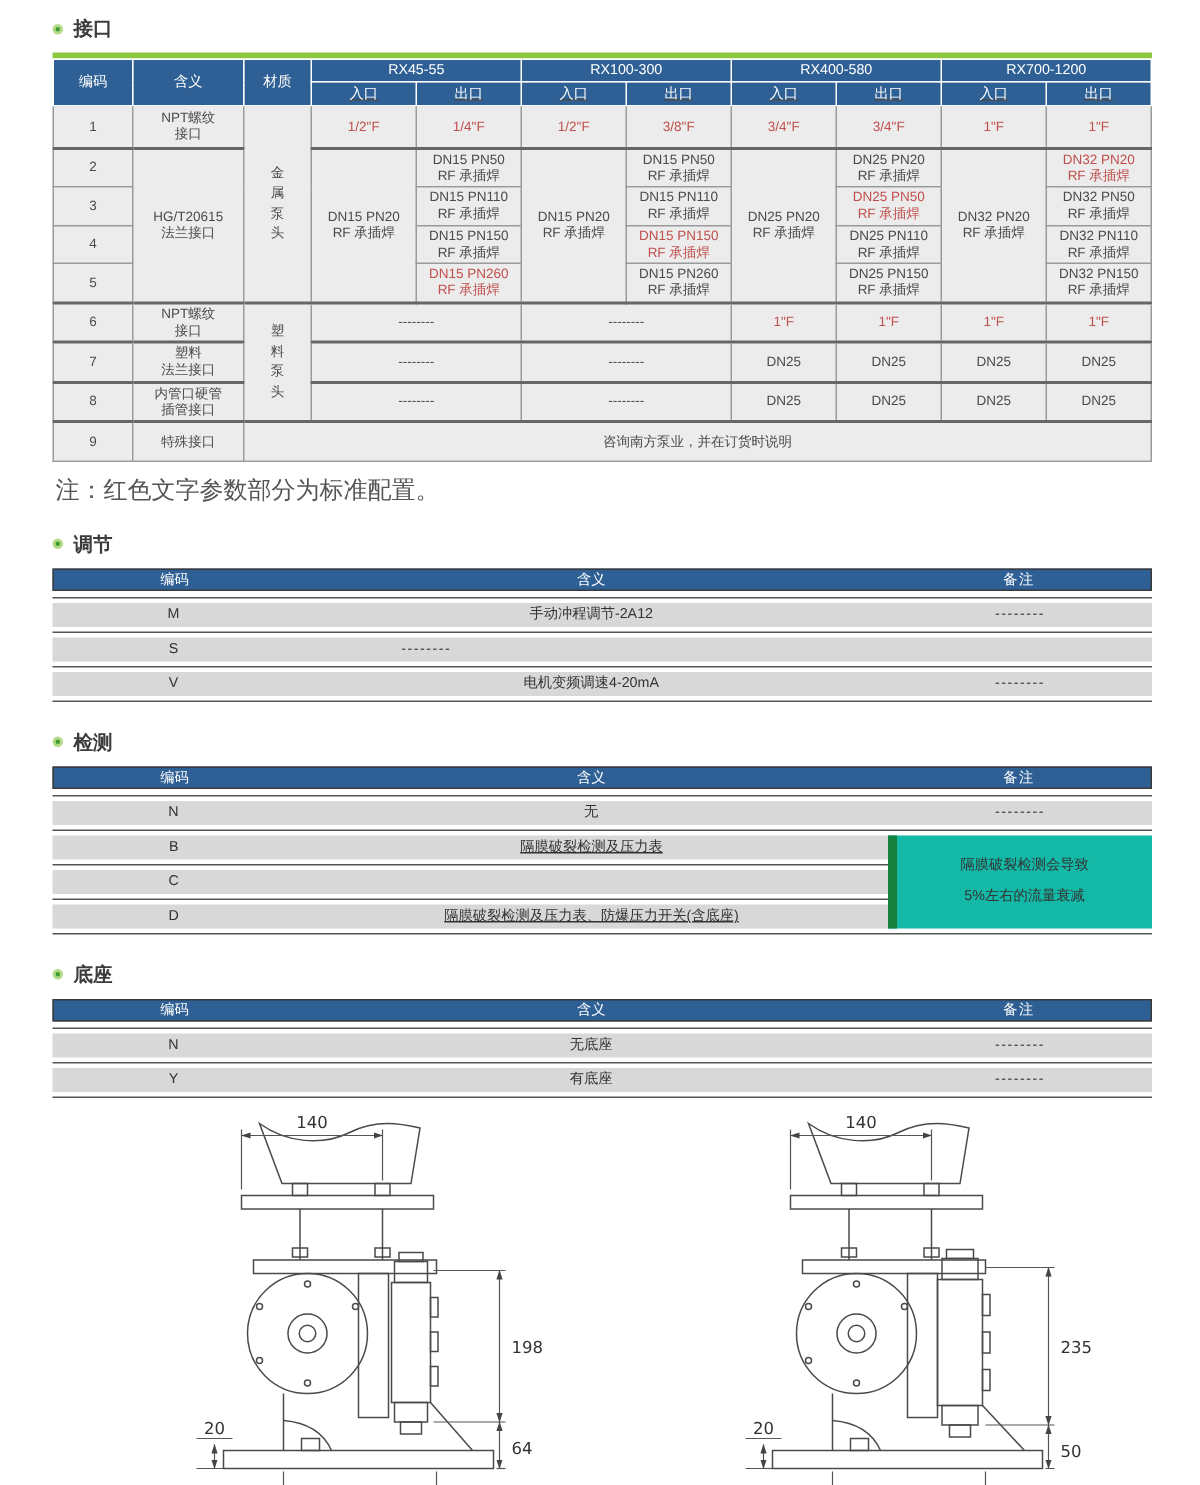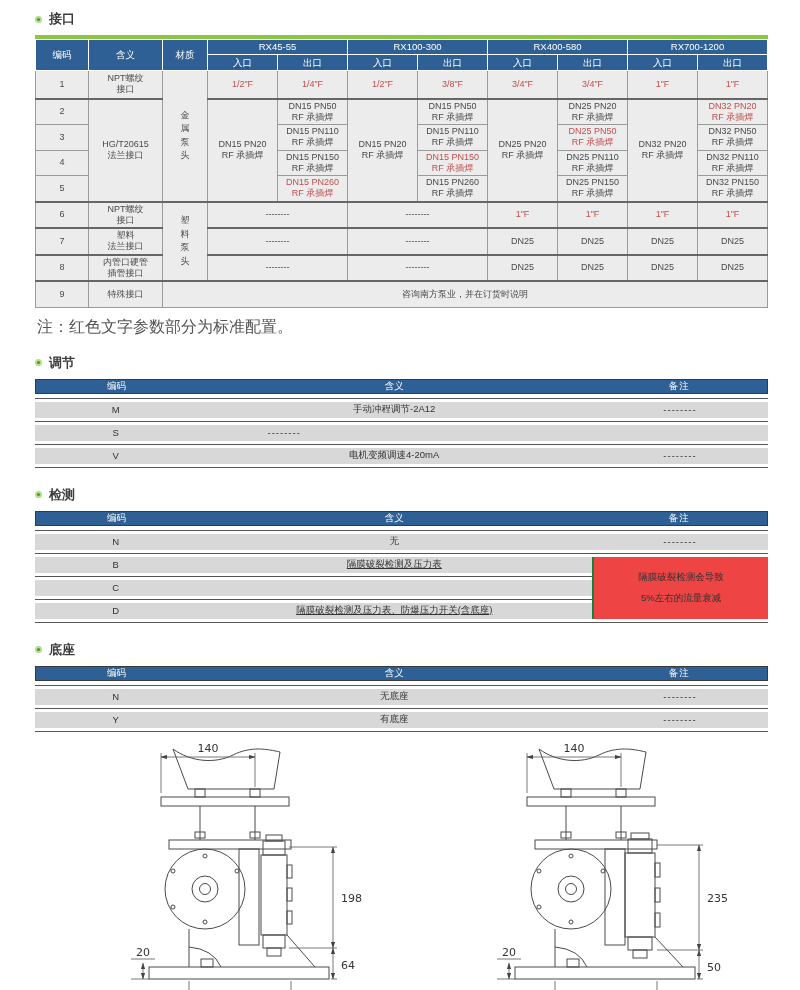--- a/index.html
+++ b/index.html
@@ -39,21 +39,21 @@
   .c-code { width:22%; text-align:center; }
   .c-mean { width:54%; text-align:center; }
   .c-note { width:24%; text-align:center; letter-spacing:1px; }
   
   .bt-split { border-top:1px solid #555; padding:3px 0; display:flex; align-items:stretch; }
   .bt-left { width:76%; }
   .bt-left .bt-bar { }
   .bt-left .sep { border-top:1px solid #555; margin:3px 0; }
   .bt-left .c-code { width:29%; }
   .bt-left .c-mean { width:71%;text-decoration:underline; }
-  .bt-merged { width:24%; background:#ef4444; border-left:2px solid #15803d; display:flex; align-items:center; justify-content:center; text-align:center; white-space:pre-line; line-height:2.2; color:#333; }
+  .bt-merged { width:24%; background:#14b8a6; border-left:6px solid #15803d; display:flex; align-items:center; justify-content:center; text-align:center; white-space:pre-line; line-height:2.2; color:#333; }
 
   
   .drawings { display:flex; padding-left:68px; gap:96px; margin-top:-13px; }
   .drawing { width:270px; text-align:center; }
   .drawing svg { display:block; }
   svg text { font-size:11px; fill:#333; font-family:"DejaVu Sans","Liberation Sans",sans-serif; }
 </style>
 </head>
 <body>
 

